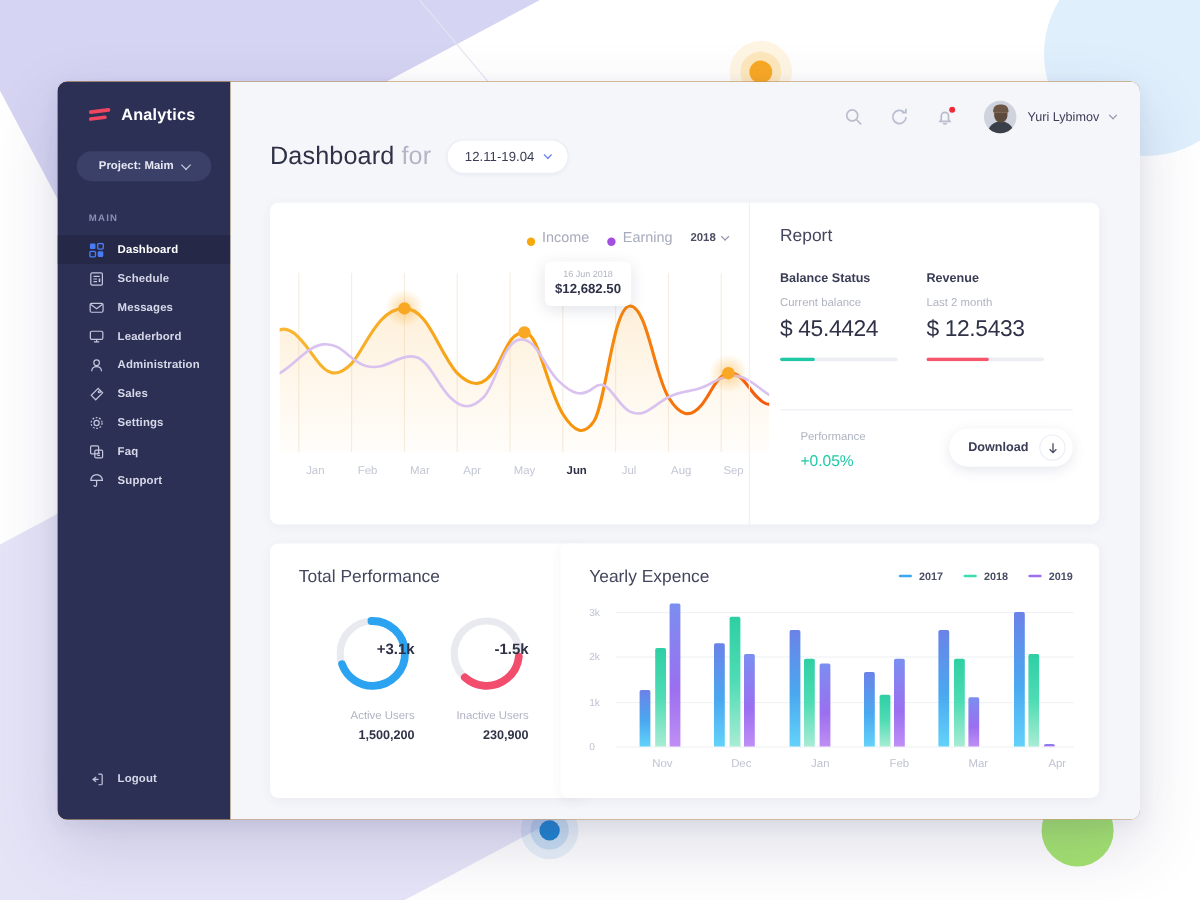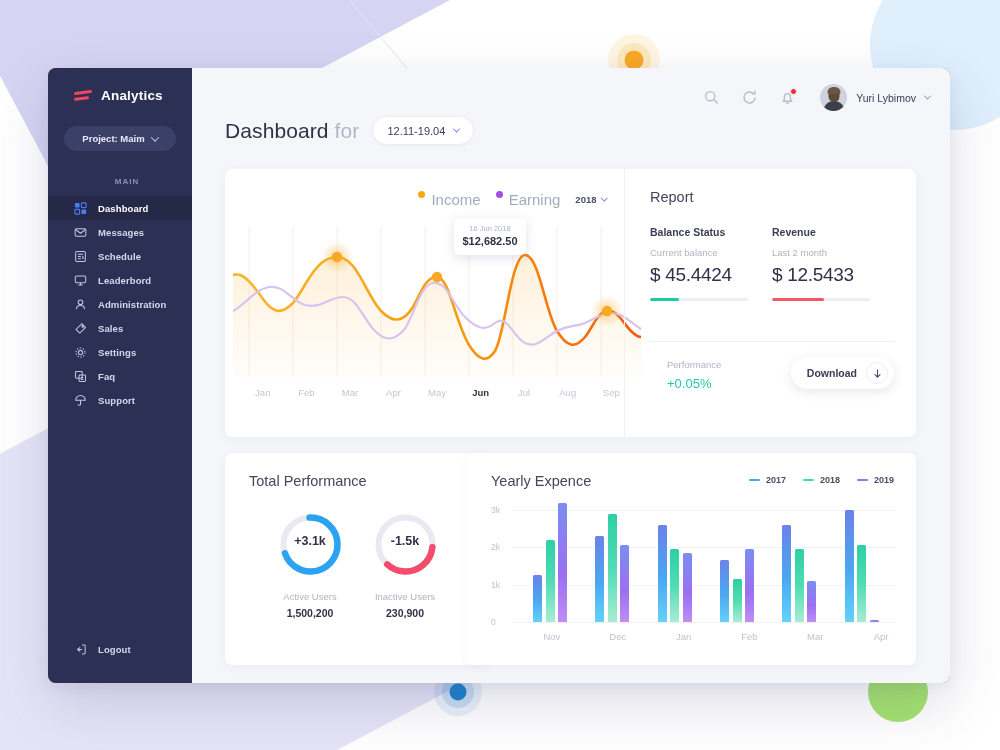--- a/index.html
+++ b/index.html
@@ -63,21 +63,20 @@
     margin:23px 16px 0 16px; height:25px; border-radius:13px;
     background:#3b4068; display:flex; align-items:center; justify-content:center;
     gap:7px; font-size:9.5px; font-weight:bold; color:#e8e9f4; cursor:pointer;
   }
   .chev { width:6px; height:6px; border-right:1.3px solid currentColor; border-bottom:1.3px solid currentColor;
           transform: rotate(45deg) translate(-1px,-1px); opacity:.8; }
 
   .nav-group-label {
     font-size:8px; font-weight:bold; letter-spacing:1px; color:#8a8fb5;
     padding:26px 12px 10px 26px;
-    text-align:center;
   }
   .nav-item {
     display:flex; align-items:center; gap:11px; height:24px;
     padding-left:26px; font-size:9.5px; color:#d6d8e8; cursor:pointer; position:relative;
   }
   .nav-item.active { background:#252947; color:#fff; font-weight:bold; }
   .nav-item .nav-label { font-weight:bold; letter-spacing:.1px; }
   .nav-icon { width:13px; height:13px; flex:0 0 13px; display:block; }
   .nav-icon svg { display:block; width:13px; height:13px; }
   .nav-spacer { flex:1 1 auto; }
@@ -126,21 +125,21 @@
                transform:rotate(45deg) translate(-1px,-1px); }
 
   
   .card { position:absolute; background:#fff; border-radius:7px; box-shadow:0 2px 10px rgba(70,74,120,.055); }
   .card-title { font-size:14.5px; color:#43465c; font-weight:normal; }
 
   #card-stats { left:33px; top:101px; width:691px; height:268px; display:flex; }
   .stats-left { width:424px; position:relative; }
   .stats-head { display:flex; align-items:center; padding:20px 0 0 24px; }
   .legend { position:absolute; right:18px; top:22px; display:flex; align-items:center; gap:15px; }
-  .lg { display:flex; align-items:flex-start; gap:6px; font-size:15px; color:#a7aabb; }
+  .lg { display:flex; align-items:flex-end; gap:6px; font-size:12px; color:#a7aabb; }
   .lg .d { width:7px; height:7px; border-radius:50%; }
   .yr { display:flex; align-items:center; gap:5px; font-size:9.5px; color:#4a4d63; font-weight:bold; cursor:pointer; }
   .yr-chev { width:4.5px; height:4.5px; border-right:1.2px solid #9094a8; border-bottom:1.2px solid #9094a8;
              transform:rotate(45deg) translate(-1px,-1px); }
 
   .chart-wrap { position:absolute; left:8px; top:58px; width:408px; height:150px; }
   .xaxis { position:absolute; left:16px; top:218px; width:392px; display:flex; }
   .xaxis span { flex:1 1 0; text-align:center; font-size:9.5px; color:#c3c6d4; }
   .xaxis span.on { color:#2f3247; font-weight:bold; }
 
@@ -169,21 +168,21 @@
     background:#fff; box-shadow:0 3px 11px rgba(70,74,120,.13);
     display:flex; align-items:center; gap:9px; cursor:pointer;
   }
   .dl-btn span { font-size:10.5px; color:#3a3d55; font-weight:bold; }
   .dl-circ { width:22px; height:22px; border-radius:50%; border:1px solid #eceef4;
              display:flex; align-items:center; justify-content:center; }
 
   #card-perf { left:33px; top:385px; width:265px; height:212px; }
   .perf-title { padding:20px 0 0 24px; }
   .donuts { display:flex; justify-content:center; gap:24px; margin-top:20px; }
-  .donut { width:71px; text-align:center; position:relative; }
+  .donut { width:71px; text-align:right; position:relative; }
   .donut svg { display:block; }
   .donut-val {
     position:absolute; left:0; right:0; top:25px; font-size:12.5px; font-weight:bold; color:#2f3247;
   }
   .donut-lbl { font-size:9.5px; color:#b0b3c2; margin-top:11px; }
   .donut-num { font-size:10.5px; color:#2f3247; font-weight:bold; margin-top:5px; }
 
   #card-yearly { left:275px; top:385px; width:449px; height:212px; }
   .yr-head { display:flex; align-items:center; padding:20px 0 0 24px; position:relative; }
   .yr-legend { position:absolute; right:22px; top:22px; display:flex; gap:17px; }
@@ -251,36 +250,36 @@
               <rect x="1" y="8" width="5" height="5" rx="1" stroke="#4a7cf7" stroke-width="1.2"></rect>
               <rect x="8" y="8" width="5" height="5" rx="1" fill="#4a7cf7"></rect>
             </svg>
         </span>
         <span class="nav-label">Dashboard</span>
       </div>
 
       <div class="nav-item">
         <span class="nav-icon">
           <svg viewBox="0 0 14 14" fill="none" stroke="#c3c6dd" stroke-width="1.1">
-              <rect x="1.2" y="3" width="11.6" height="8" rx="1.3"></rect>
-              <path d="M1.6 3.8 L7 7.8 L12.4 3.8"></path>
-            </svg>
-        </span>
-        <span class="nav-label">Messages</span>
-      </div>
-
-      <div class="nav-item">
-        <span class="nav-icon">
-          <svg viewBox="0 0 14 14" fill="none" stroke="#c3c6dd" stroke-width="1.1">
               <rect x="1.8" y="1.6" width="10.4" height="10.8" rx="1.2"></rect>
               <path d="M4.2 4.6h5.6M4.2 7h3.2M4.2 9.3h3.2"></path>
               <path d="M9.6 6.6v3" stroke-width="1.4"></path>
             </svg>
         </span>
         <span class="nav-label">Schedule</span>
+      </div>
+
+      <div class="nav-item">
+        <span class="nav-icon">
+          <svg viewBox="0 0 14 14" fill="none" stroke="#c3c6dd" stroke-width="1.1">
+              <rect x="1.2" y="3" width="11.6" height="8" rx="1.3"></rect>
+              <path d="M1.6 3.8 L7 7.8 L12.4 3.8"></path>
+            </svg>
+        </span>
+        <span class="nav-label">Messages</span>
       </div>
 
       <div class="nav-item">
         <span class="nav-icon">
           <svg viewBox="0 0 14 14" fill="none" stroke="#c3c6dd" stroke-width="1.1">
               <rect x="1.4" y="2.2" width="11.2" height="7.2" rx="1.2"></rect>
               <path d="M7 9.4v2.4M4.6 11.8h4.8"></path>
             </svg>
         </span>
         <span class="nav-label">Leaderbord</span>

